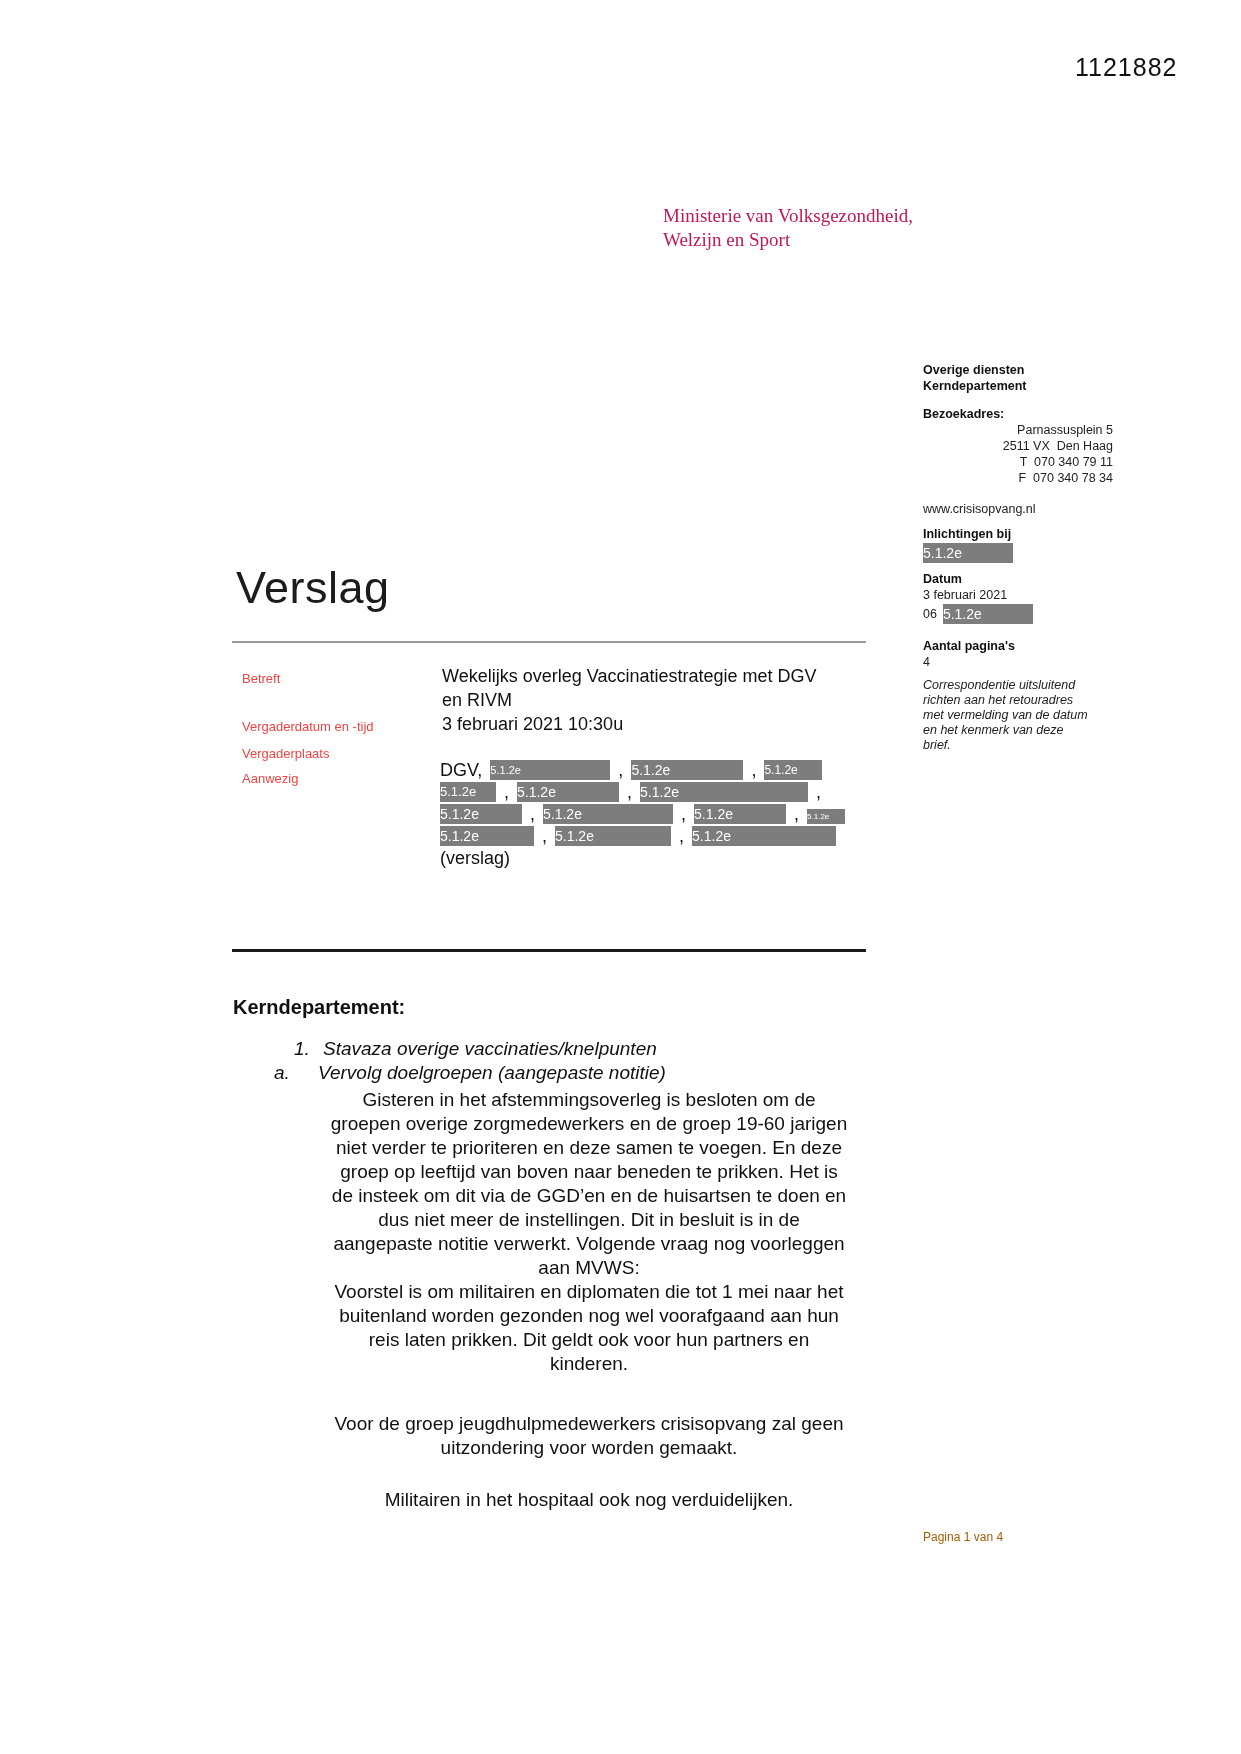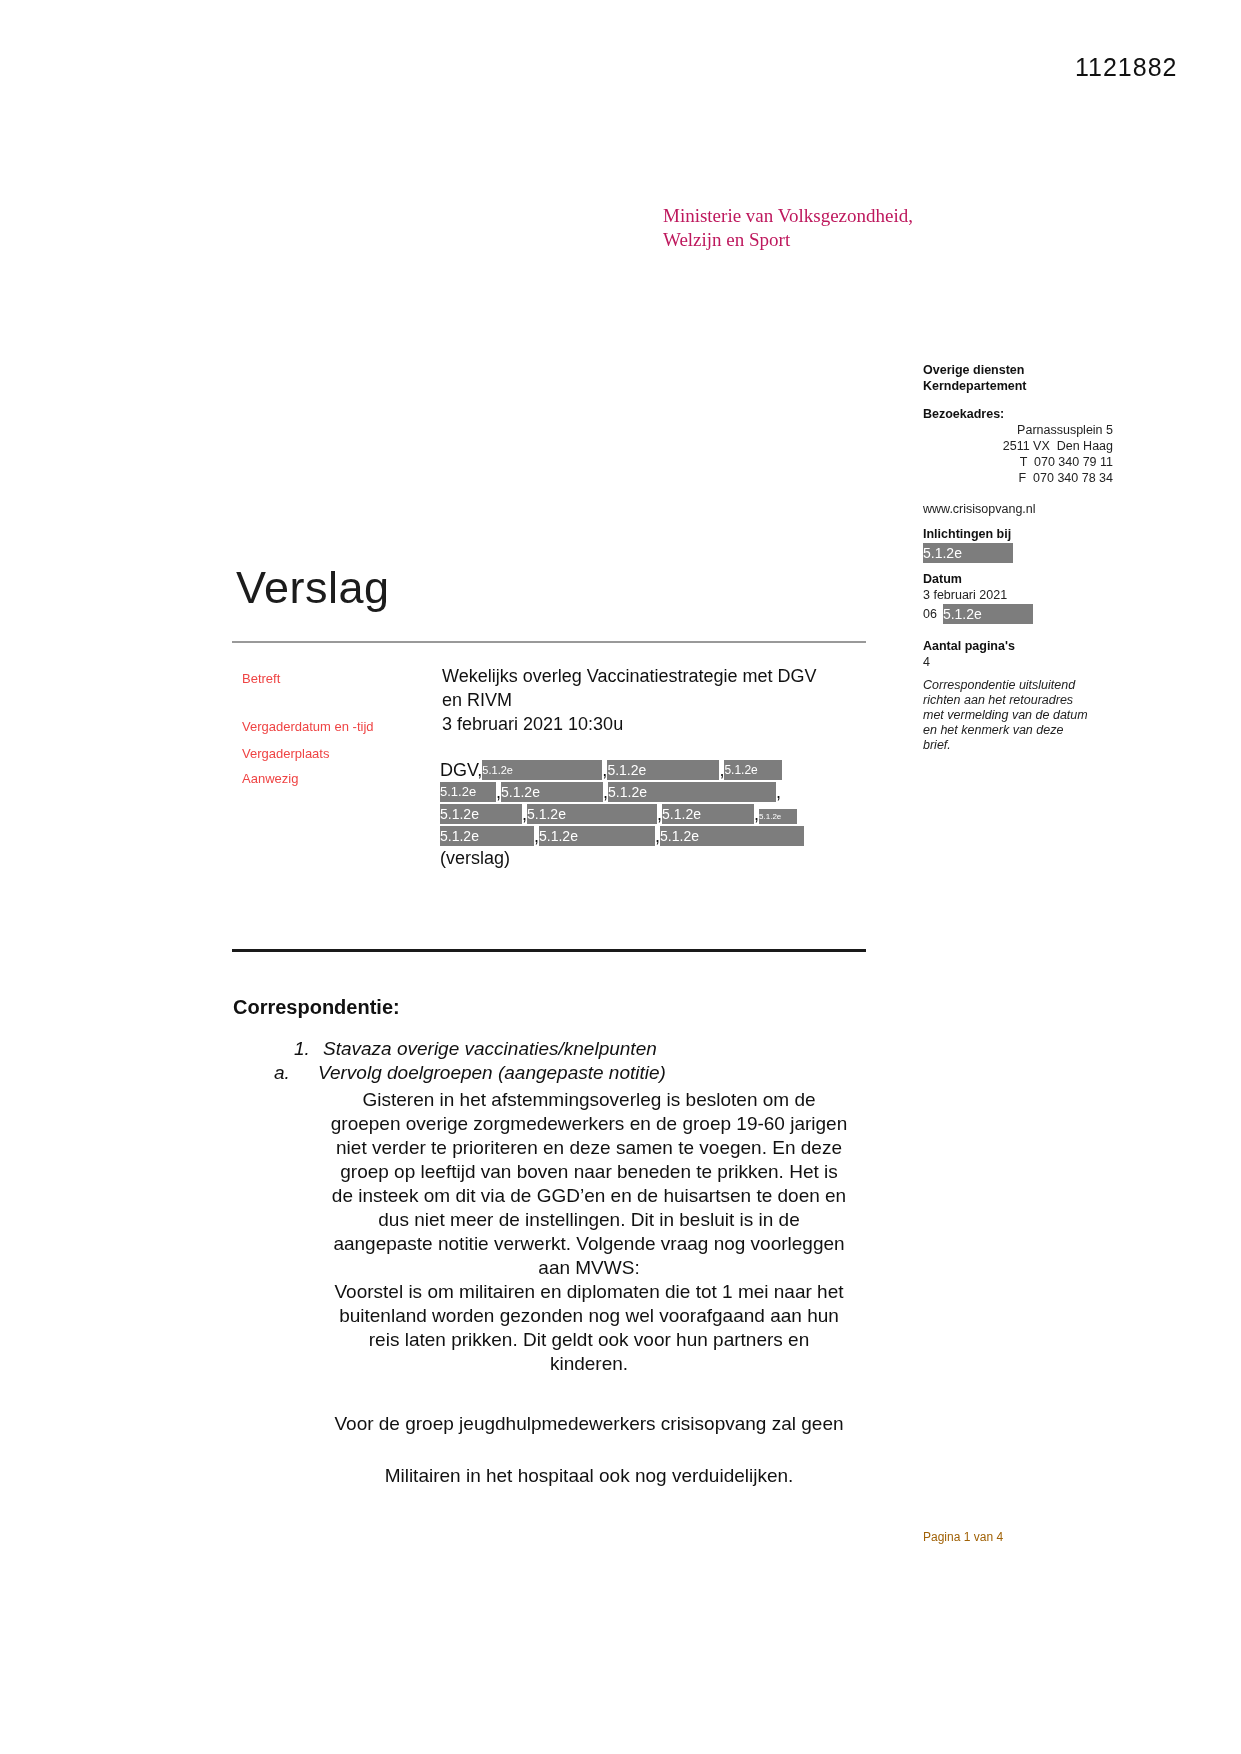--- a/index.html
+++ b/index.html
@@ -27,21 +27,21 @@
 
   .title{position:absolute;left:236px;top:562px;font-size:45px;color:#1c1c1c;letter-spacing:0.5px;}
 
   .rule-light{position:absolute;left:232px;top:641px;width:634px;border-top:2px solid #999;}
   .rule-dark{position:absolute;left:232px;top:949px;width:634px;border-top:3px solid #1a1a1a;}
 
   .meta-label{position:absolute;left:242px;font-size:13px;color:#ef4444;}
   .meta-value{position:absolute;left:442px;font-size:18px;line-height:24px;color:#111;}
 
   .attendees{position:absolute;left:440px;top:760px;width:410px;}
-  .att-row{display:flex;align-items:flex-end;gap:0;height:20px;margin-bottom:2px;}
+  .att-row{display:flex;align-items:flex-end;gap:8px;height:20px;margin-bottom:2px;}
   .att-text{font-size:18px;line-height:20px;color:#111;}
 
   .body-heading{position:absolute;left:233px;top:996px;font-size:20px;font-weight:bold;color:#111;}
   .list-item{position:absolute;font-size:19px;font-style:italic;color:#111;display:flex;}
   .li-1{left:294px;top:1038px;}
   .li-a{left:274px;top:1062px;}
   .li-1 .marker{width:29px;}
   .li-a .marker{width:44px;}
 
   .body-paragraphs{position:absolute;left:289px;top:1088px;width:600px;
@@ -137,21 +137,21 @@
         <span class="att-text">,</span>
         <span class="redaction-box" style="width: 116px; font-size: 14px;">5.1.2e</span>
         <span class="att-text">,</span>
         <span class="redaction-box" style="width: 144px; font-size: 14px;">5.1.2e</span>
       </div>
       <div class="att-row">
         <span class="att-text">(verslag)</span>
       </div>
     </div>
 
-  <div class="body-heading">Correspondentie:</div>
+  <div class="body-heading">Kerndepartement:</div>
   <div class="list-item li-1">
     <span class="marker">1.</span>
     <span>Stavaza overige vaccinaties/knelpunten</span>
   </div>
   <div class="list-item li-a">
     <span class="marker">a.</span>
     <span>Vervolg doelgroepen (aangepaste notitie)</span>
   </div>
   <div class="body-paragraphs" id="body-paragraphs">
       <div class="paragraph">
@@ -163,20 +163,21 @@
         <div class="line">dus niet meer de instellingen. Dit in besluit is in de</div>
         <div class="line">aangepaste notitie verwerkt. Volgende vraag nog voorleggen</div>
         <div class="line">aan MVWS:</div>
         <div class="line">Voorstel is om militairen en diplomaten die tot 1 mei naar het</div>
         <div class="line">buitenland worden gezonden nog wel voorafgaand aan hun</div>
         <div class="line">reis laten prikken. Dit geldt ook voor hun partners en</div>
         <div class="line">kinderen.</div>
       </div>
       <div class="paragraph" style="margin-top: 36px;">
         <div class="line">Voor de groep jeugdhulpmedewerkers crisisopvang zal geen</div>
+        <div class="line">uitzondering voor worden gemaakt.</div>
       </div>
       <div class="paragraph" style="margin-top: 28px;">
         <div class="line">Militairen in het hospitaal ook nog verduidelijken.</div>
       </div>
     </div>
 
   <div class="footer">Pagina 1 van 4</div>
 </div>
 
 </body></html>

